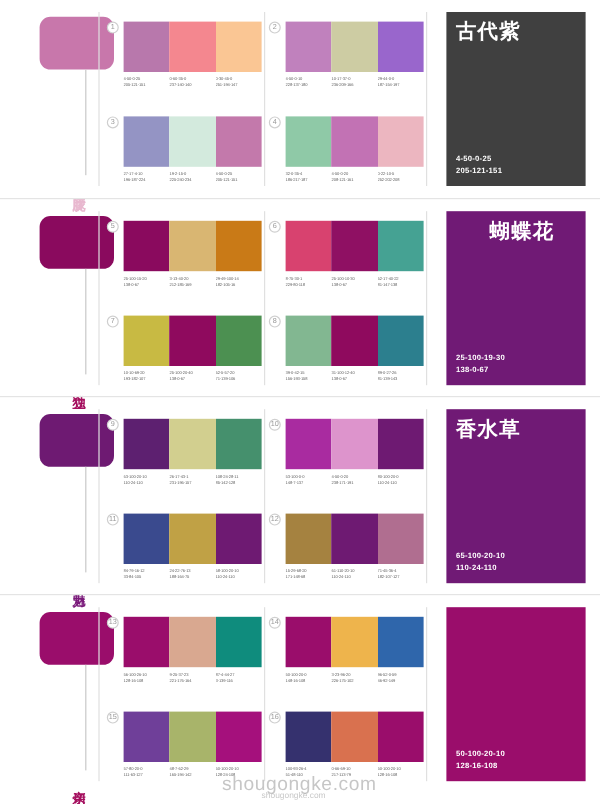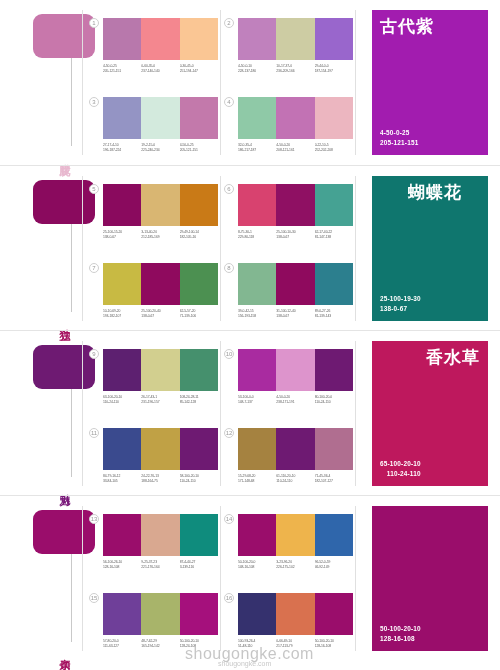--- a/index.html
+++ b/index.html
@@ -229,21 +229,21 @@
             <span>4-50-0-20</span>
             <span>208-121-161</span>
           </div>
           <div class="code">
             <span>0-22-10-5</span>
             <span>252-202-208</span>
           </div>
         </div>
       </div>
 
-    <div class="name-panel" style="background: #a21caf;">
+    <div class="name-panel" style="background: #404040;">
       <div class="cn-name">古代紫</div>
       <div class="panel-codes">
           <span>4-50-0-25</span>
           <span>205-121-151</span>
         </div>
     </div>
   </div>
 
   <div class="section s2">
     <div class="hero-chip" style="background: rgb(138, 10, 94);"></div>
@@ -335,21 +335,21 @@
             <span>31-100-12-40</span>
             <span>138-0-67</span>
           </div>
           <div class="code">
             <span>89-0-27-26</span>
             <span>81-139-143</span>
           </div>
         </div>
       </div>
 
-    <div class="name-panel" style="background: #0f766e; padding-left: 36px;">
+    <div class="name-panel" style="background: #701a75; padding-left: 36px;">
       <div class="cn-name">蝴蝶花</div>
       <div class="panel-codes">
           <span>25-100-19-30</span>
           <span>138-0-67</span>
         </div>
     </div>
   </div>
 
   <div class="section s3">
     <div class="hero-chip" style="background: rgb(110, 26, 114);"></div>
@@ -441,21 +441,21 @@
             <span>61-110-20-10</span>
             <span>110-24-110</span>
           </div>
           <div class="code">
             <span>71-45-36-4</span>
             <span>182-107-127</span>
           </div>
         </div>
       </div>
 
-    <div class="name-panel" style="background: #be185d; text-align: right;">
+    <div class="name-panel" style="background: #701a75;">
       <div class="cn-name">香水草</div>
       <div class="panel-codes">
           <span>65-100-20-10</span>
           <span>110-24-110</span>
         </div>
     </div>
   </div>
 
   <div class="section s4">
     <div class="hero-chip" style="background: rgb(154, 13, 107);"></div>

